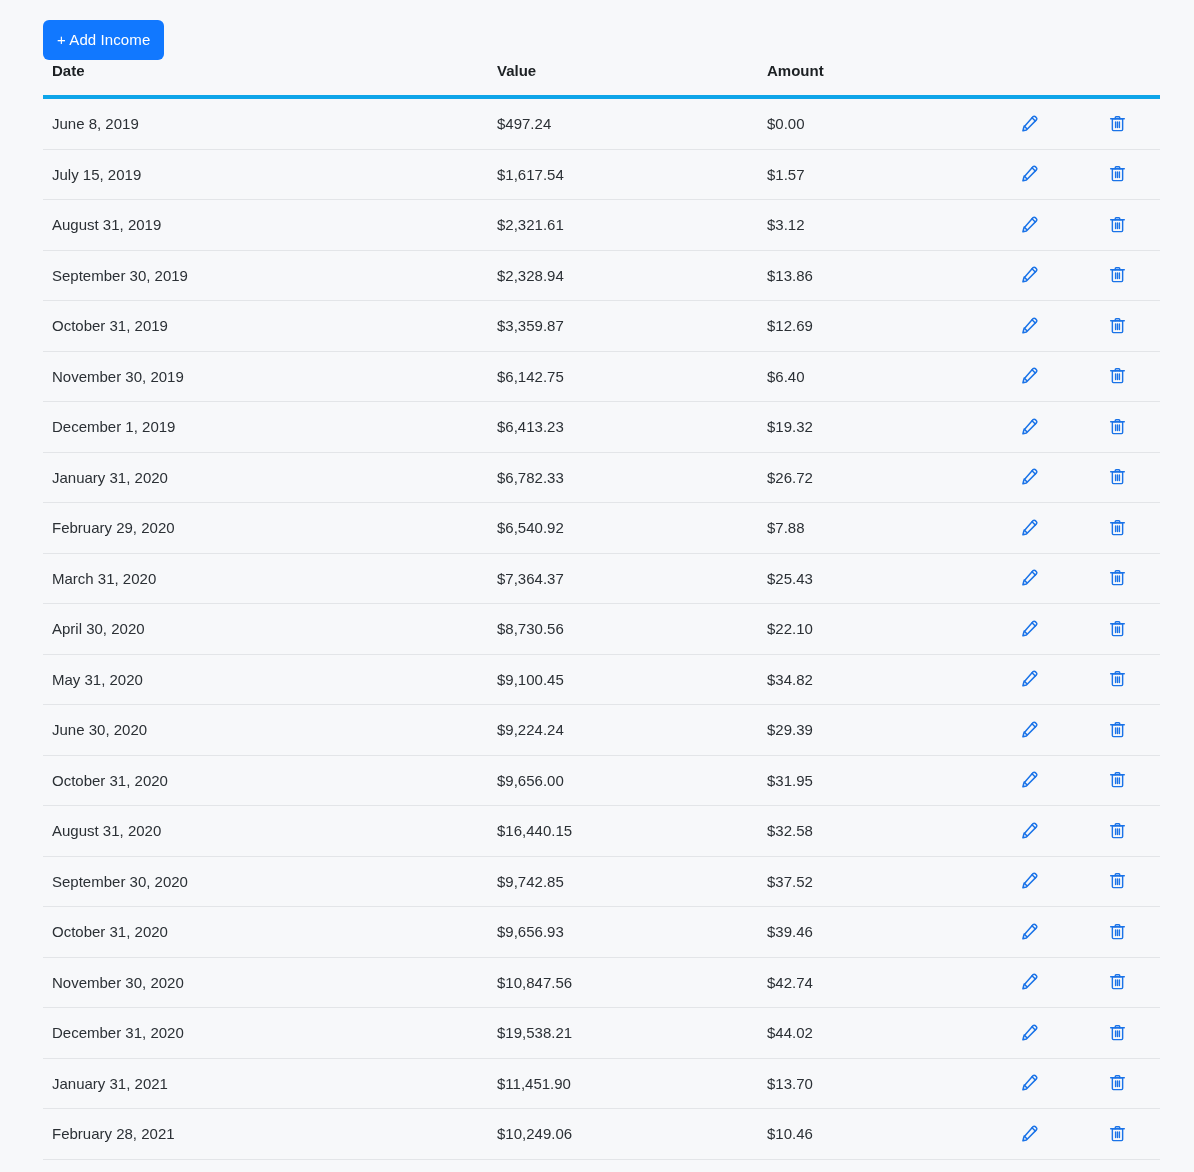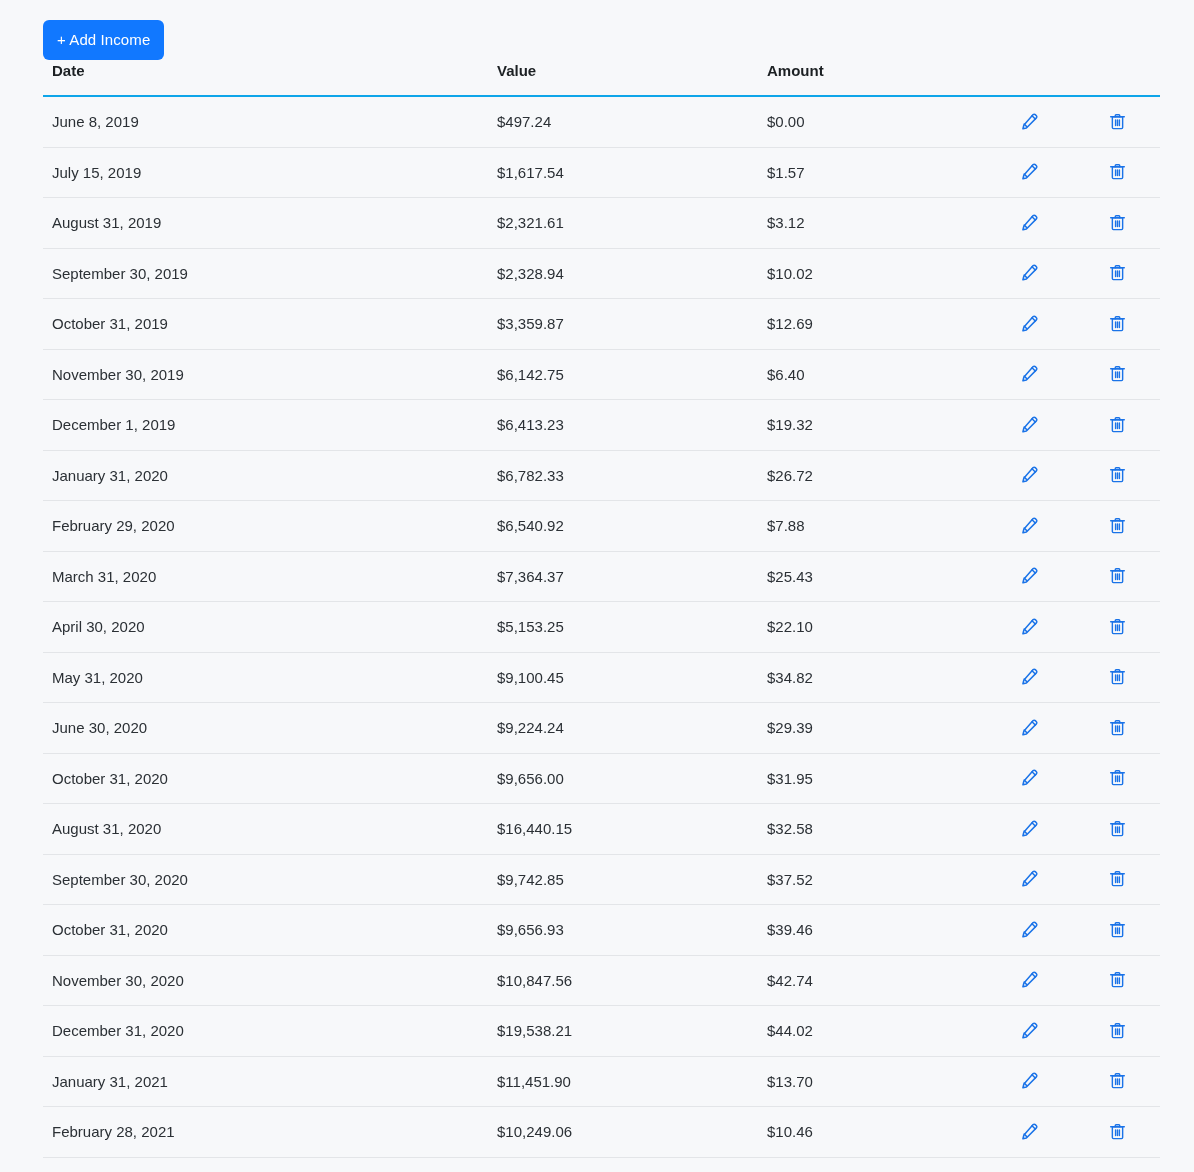--- a/index.html
+++ b/index.html
@@ -53,21 +53,21 @@
     width: 100%;
     border-collapse: collapse;
     font-family: "Liberation Sans", sans-serif;
   }
   table.income-table thead th {
     text-align: left;
     font-size: 15px;
     font-weight: bold;
     color: #1c2023;
     padding: 0 0 16px 0;
-    border-bottom: 2px solid #0ea5e9;
+    border-bottom: 4px solid #0ea5e9;
     vertical-align: bottom;
     background: transparent;
   }
   table.income-table tbody td {
     font-size: 15px;
     font-weight: 400;
     color: #2b3035;
     padding: 13px 0 13px 0;
     border-bottom: 1px solid #e3e5e8;
     vertical-align: middle;
@@ -197,21 +197,21 @@
                       <path d="M9.6 10v7.2"></path>
                       <path d="M12 10v7.2"></path>
                       <path d="M14.4 10v7.2"></path>
                     </svg>
                   </span>
                 </button></span></td>
           </tr>
           <tr>
             <td class="col-date">September 30, 2019</td>
             <td class="col-value">$2,328.94</td>
-            <td class="col-amount">$10.02</td>
+            <td class="col-amount">$13.86</td>
             <td class="col-edit"><span class="pencil-wrap"><button class="icon-btn">
                   <span>
                     <svg width="19" height="19" viewBox="0 0 24 24" fill="none" stroke="currentColor" stroke-width="1.9" stroke-linecap="round" stroke-linejoin="round">
                       <path d="M16.6 3.3a1.9 1.9 0 0 1 2.7 0l1.4 1.4a1.9 1.9 0 0 1 0 2.7L8.1 20.1l-4.4 1.1 1.1-4.4z"></path>
                       <path d="M15.2 4.7l4.1 4.1"></path>
                       <path d="M5.3 15.3l3.4 3.4"></path>
                     </svg>
                   </span>
                 </button></span></td>
             <td class="col-del"><span class="trash-wrap"><button class="icon-btn">
@@ -378,21 +378,21 @@
                       <path d="M5.5 6.1h13v13.5a1.4 1.4 0 0 1-1.4 1.4H6.9a1.4 1.4 0 0 1-1.4-1.4z"></path>
                       <path d="M9.6 10v7.2"></path>
                       <path d="M12 10v7.2"></path>
                       <path d="M14.4 10v7.2"></path>
                     </svg>
                   </span>
                 </button></span></td>
           </tr>
           <tr>
             <td class="col-date">April 30, 2020</td>
-            <td class="col-value">$5,153.25</td>
+            <td class="col-value">$8,730.56</td>
             <td class="col-amount">$22.10</td>
             <td class="col-edit"><span class="pencil-wrap"><button class="icon-btn">
                   <span>
                     <svg width="19" height="19" viewBox="0 0 24 24" fill="none" stroke="currentColor" stroke-width="1.9" stroke-linecap="round" stroke-linejoin="round">
                       <path d="M16.6 3.3a1.9 1.9 0 0 1 2.7 0l1.4 1.4a1.9 1.9 0 0 1 0 2.7L8.1 20.1l-4.4 1.1 1.1-4.4z"></path>
                       <path d="M15.2 4.7l4.1 4.1"></path>
                       <path d="M5.3 15.3l3.4 3.4"></path>
                     </svg>
                   </span>
                 </button></span></td>

